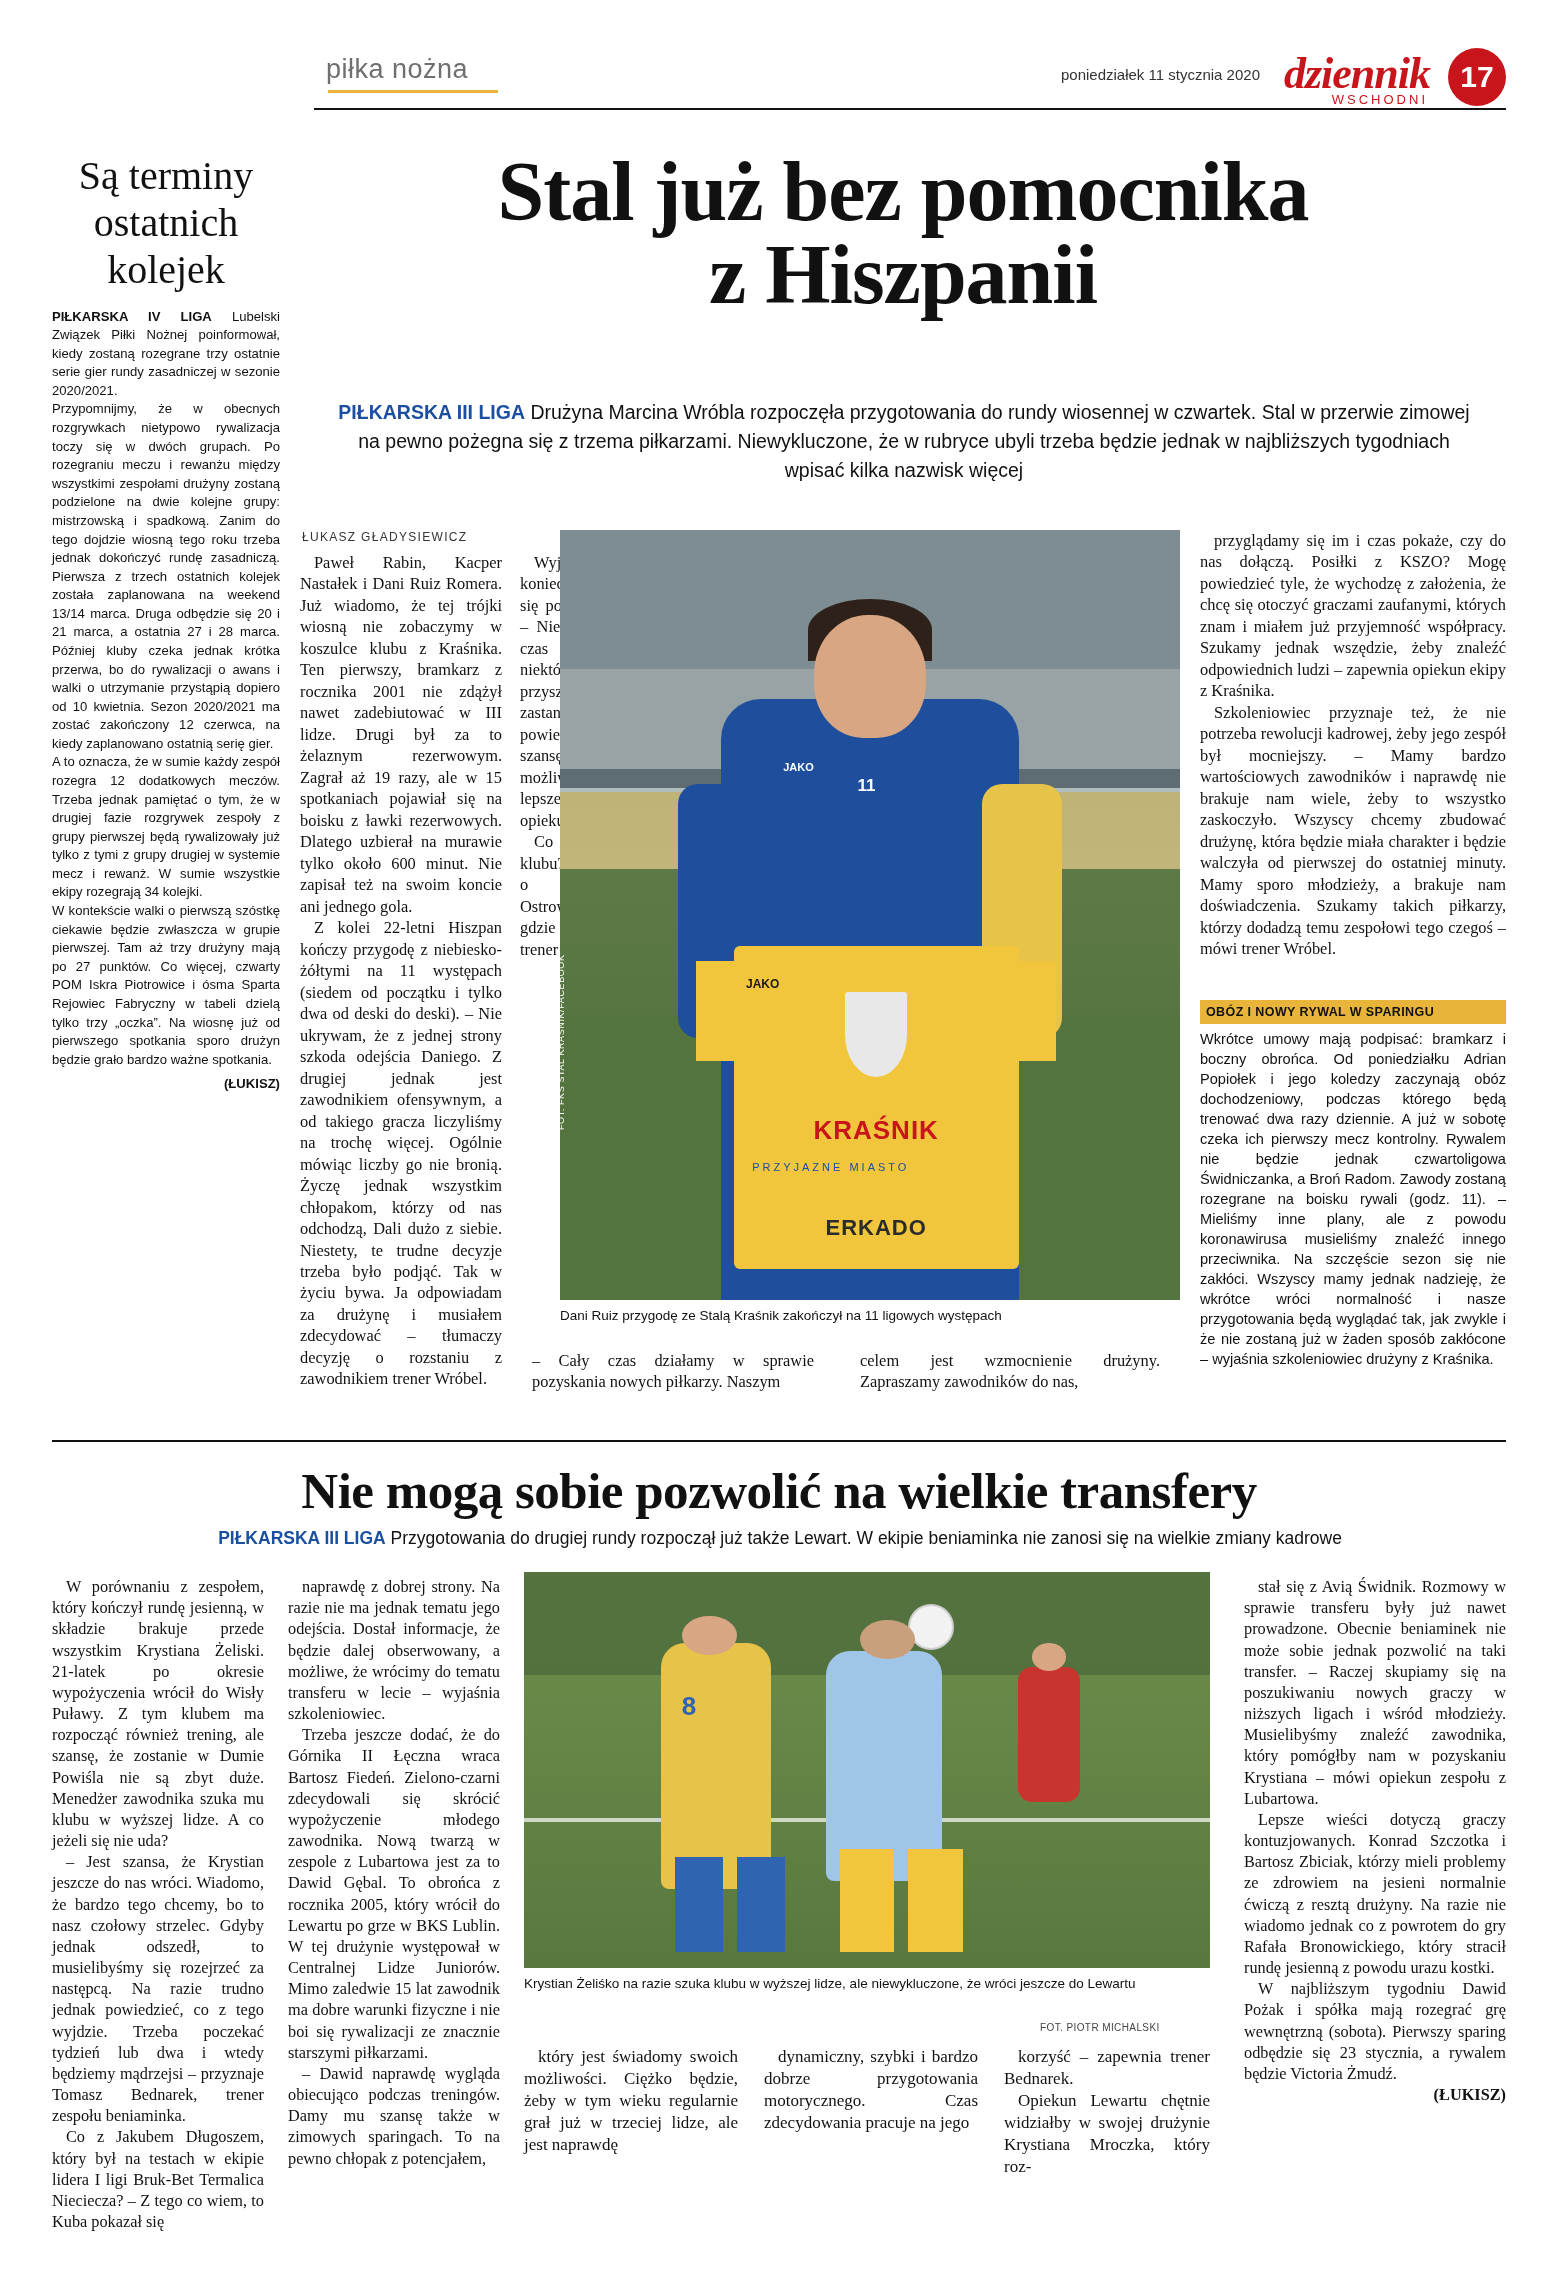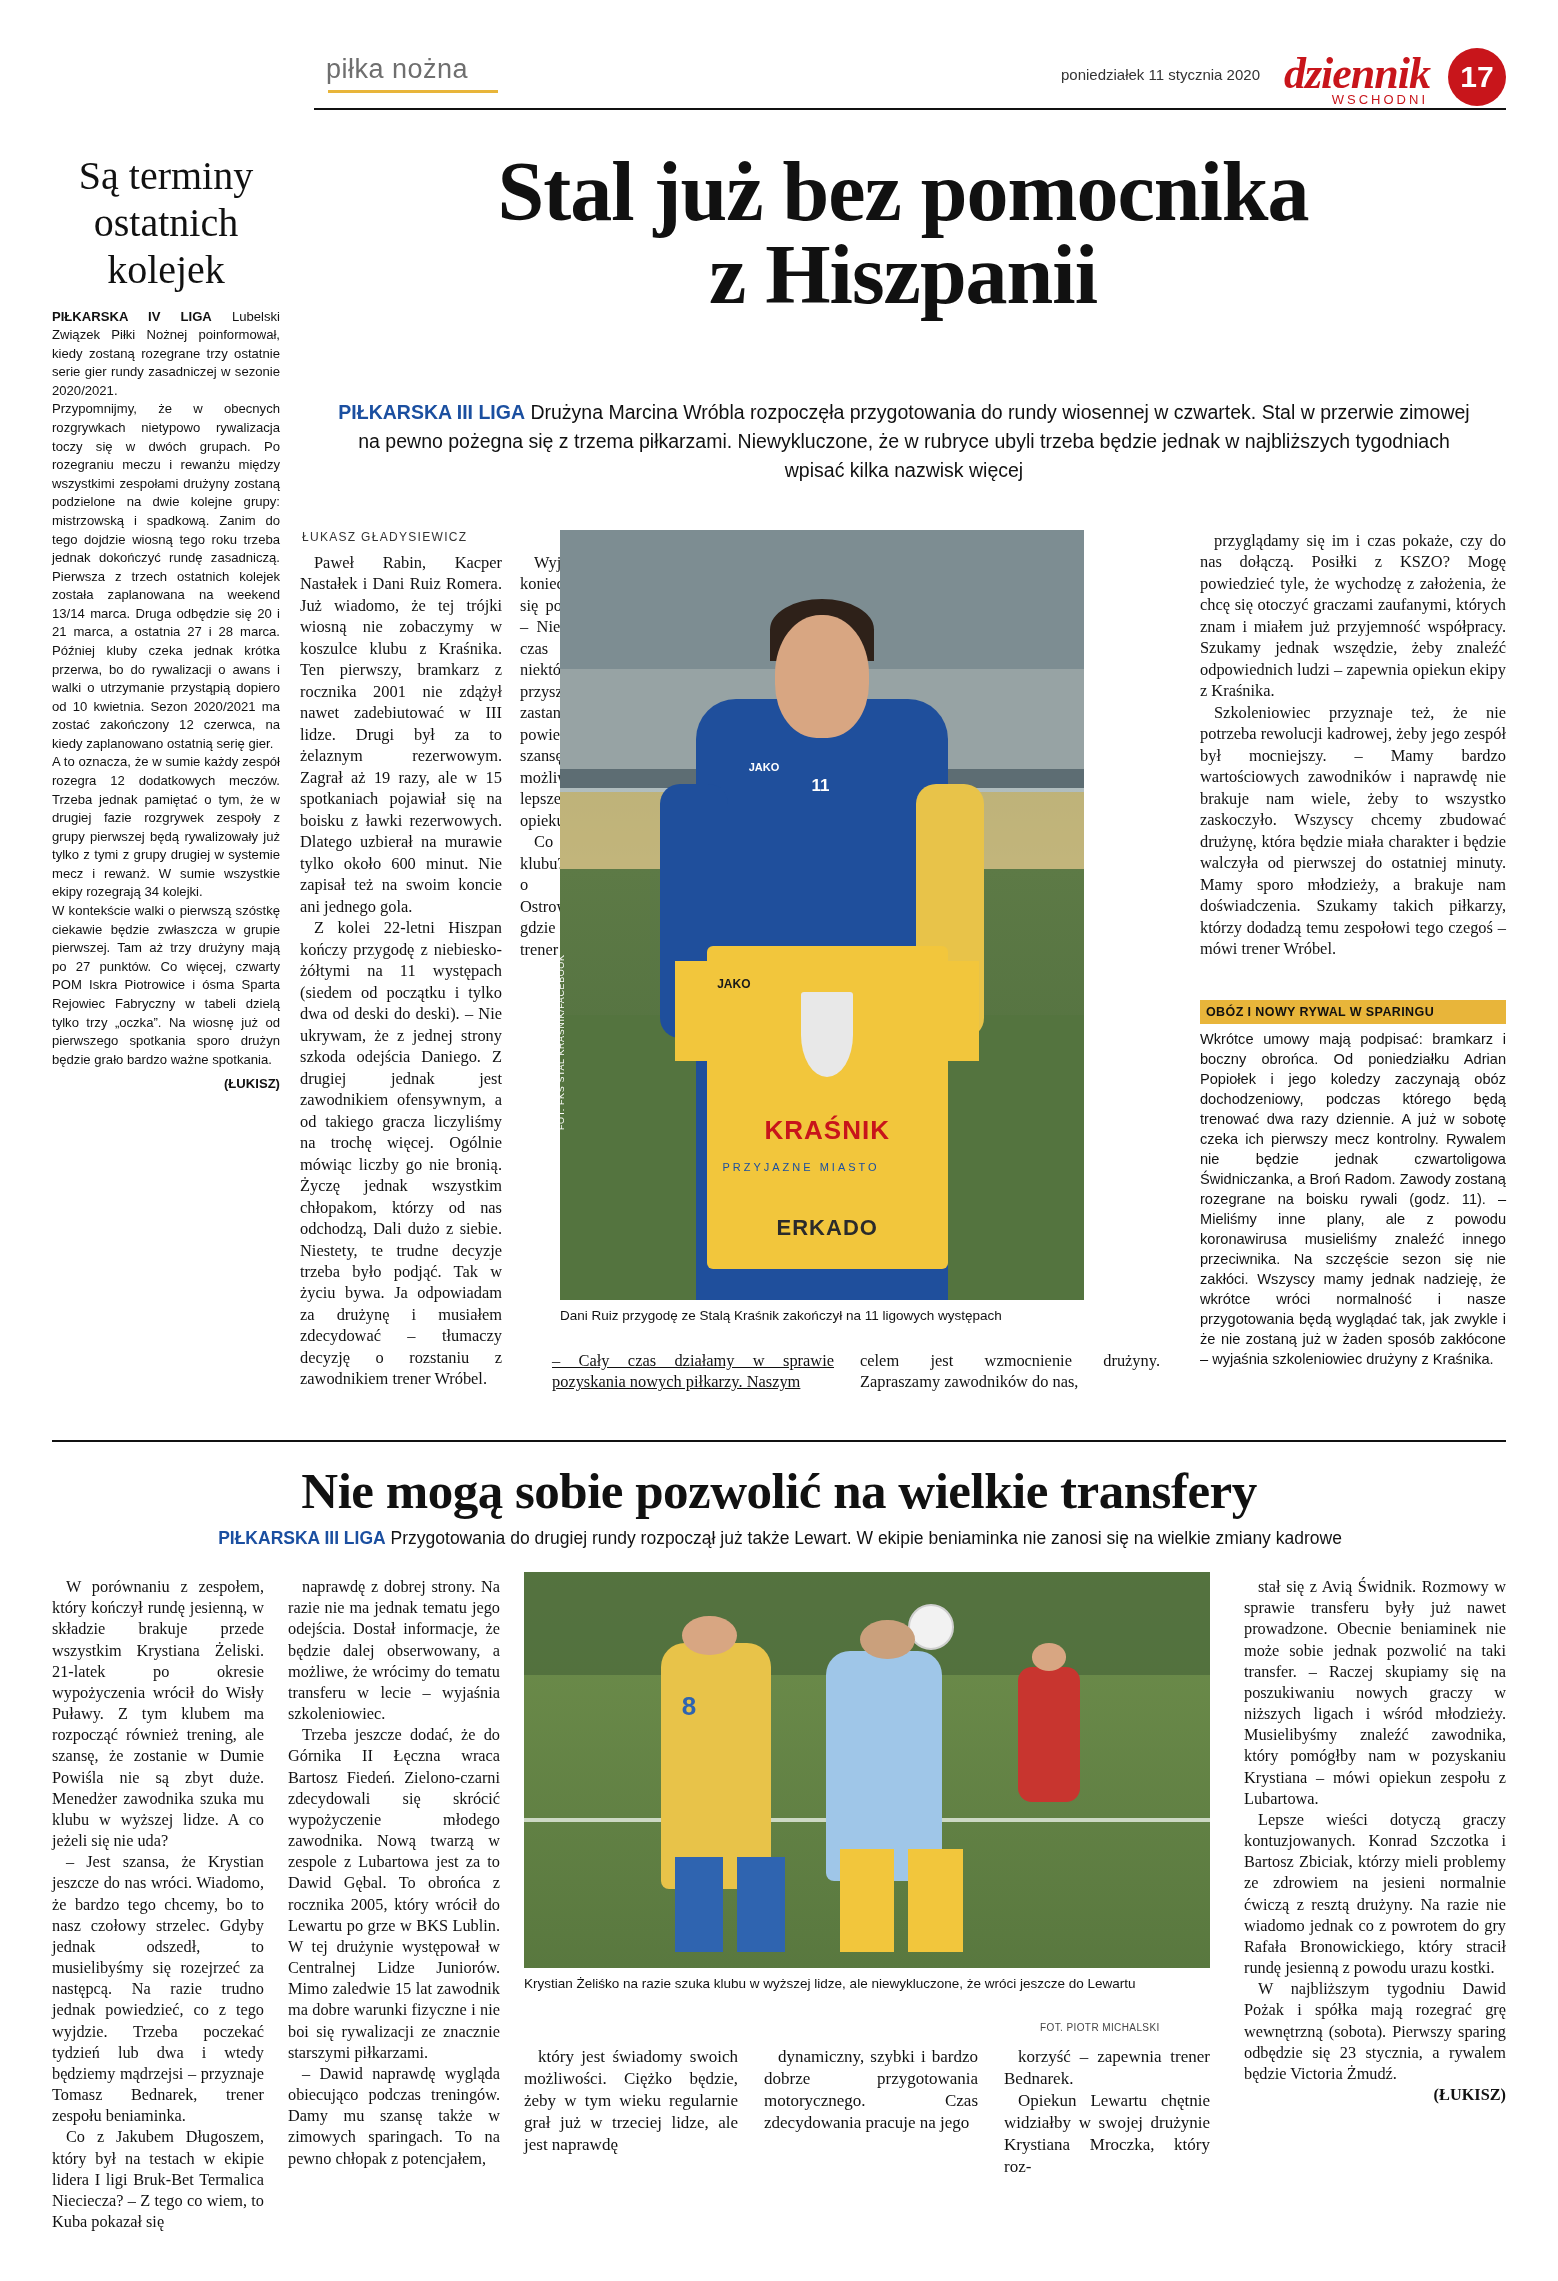--- a/index.html
+++ b/index.html
@@ -103,21 +103,21 @@
     font-family:"Liberation Serif", serif;
     font-size:16.4px; line-height:1.31; text-align:justify;
   }
   .colA { left:300px; top:552px; width:202px; }
   .colB { left:520px; top:552px; width:190px; }
   .colC { left:1200px; top:530px; width:306px; }
   .colA p, .colB p, .colC p { margin:0; text-indent:14px; }
 
   
   .photo-main {
-    position:absolute; left:560px; top:530px; width:524px; height:770px;
+    position:absolute; left:560px; top:530px; width:620px; height:770px;
     overflow:hidden;
     background:#5f7a86;
   }
   .photo-caption {
     position:absolute; left:560px; top:1308px; width:620px;
     font-family:"Liberation Sans", sans-serif;
     font-size:13.5px; color:#111;
   }
   .photo-credit-v {
     position:absolute; left:566px; top:1120px;
@@ -140,21 +140,21 @@
     font-family:"Liberation Sans", sans-serif;
     font-size:14.6px; line-height:1.37; text-align:justify;
   }
 
   
   .belowphoto {
     position:absolute; top:1350px;
     font-family:"Liberation Serif", serif;
     font-size:16.4px; line-height:1.31; text-align:justify;
   }
-  .bp1 { left:552px; width:282px;text-decoration:underline; }
+  .bp1 { left:532px; width:282px; }
   .bp2 { left:860px; width:300px; }
 
   
   .divider {
     position:absolute; left:52px; top:1440px; width:1454px; height:2px;
     background:#111;
   }
 
   
   .head2 {

